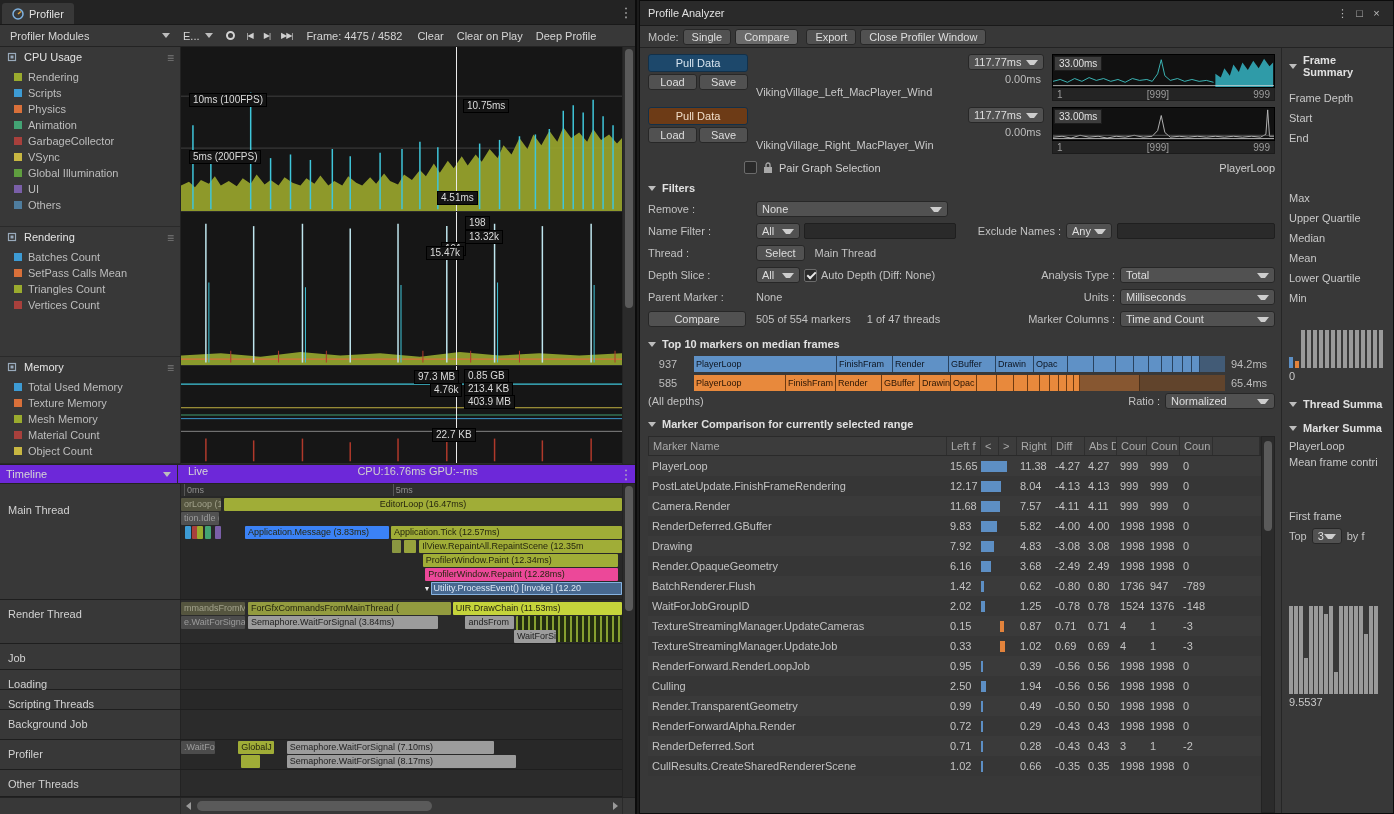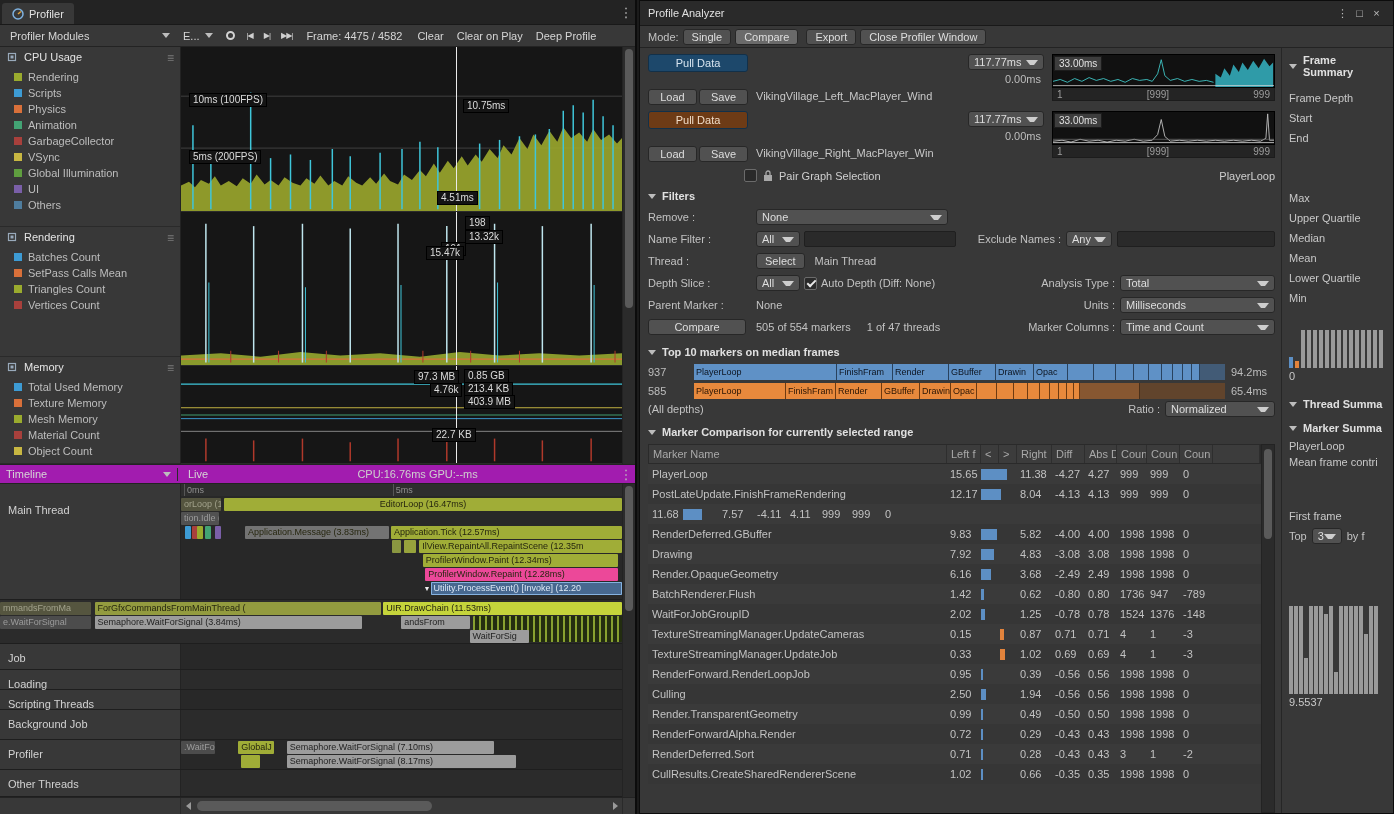--- a/index.html
+++ b/index.html
@@ -33,21 +33,21 @@
   .sw{width:8px;height:8px;flex:none}
   .chart-col{flex:1;display:flex;flex-direction:column;background:#161616;min-width:0}
   .chart{position:relative;border-bottom:1px solid #2b2b2b;overflow:hidden}
   .chart svg{position:absolute;inset:0;width:100%;height:100%}
   .sel-line{position:absolute;left:275px;top:0;bottom:0;width:1px;background:#eaeaea}
   .badge{position:absolute;background:#141414;border:1px solid #000;color:#dcdcdc;font-size:10px;
     line-height:12px;padding:0 3px;white-space:nowrap}
   .vscroll{width:13px;background:#2b2b2b;border-left:1px solid #232323;position:relative;flex:none}
   .vthumb{position:absolute;left:2px;right:2px;background:#5a5a5a;border-radius:4px}
 
-  .tl-bar{height:19px;background:#a21caf;border-bottom:1px solid #232323;display:flex;align-items:center;color:#d6d6d6}
+  .tl-bar{height:19px;background:#6d28d9;border-bottom:1px solid #232323;display:flex;color:#d6d6d6}
   .tl-dd{width:178px;display:flex;align-items:center;padding:0 6px;border-right:1px solid #2a2a2a;cursor:pointer}
   .tl-dd::after{content:"";border:4px solid transparent;border-top:5px solid #bdbdbd;margin-top:4px;margin-left:6px}
   .tl-live{padding:0 10px;cursor:pointer}
   .tl-stats{flex:1;text-align:center;color:#cfcfcf}
   .tl-zone{flex:1;display:flex;min-height:0}
   .tl-content{flex:1;display:flex;flex-direction:column;overflow:hidden;background:#262626}
   .ruler{display:flex;height:12px;flex:none}
   .ruler-spacer{width:181px;background:#383838;border-right:1px solid #232323}
   .ruler-track{flex:1;position:relative;background:#2e2e2e}
   .tick{position:absolute;top:0;height:12px;line-height:12px;font-size:9px;color:#8f8f8f;
@@ -82,21 +82,21 @@
   .dd{background:#515151;border:1px solid #272727;border-radius:3px;color:#dedede;padding:0 5px;height:16px;
     display:inline-flex;align-items:center;cursor:pointer;white-space:nowrap;overflow:hidden;flex:none}
   .dd::after{content:"";border:4px solid transparent;border-top:5px solid #cdcdcd;margin:4px 0 0 auto;padding-left:4px}
   .dd span{overflow:hidden;white-space:nowrap}
   .inp{background:#2a2a2a;border:1px solid #1f1f1f;border-radius:2px;height:16px;color:#ddd;padding:0 4px;font-size:11px}
   .a-body{flex:1;display:flex;min-height:0}
   .a-main{width:641px;display:flex;flex-direction:column;padding:4px 6px 0 8px;min-height:0}
   .a-side{flex:1;border-left:1px solid #262626;padding:6px 7px;display:flex;flex-direction:column;overflow:hidden}
 
   .ds{display:flex;gap:8px;margin:2px 0 4px}
-  .ds-c1{width:100px;display:flex;flex-direction:column;gap:17px}
+  .ds-c1{width:100px;display:flex;flex-direction:column;gap:2px}
   .pull-btn{height:18px;border-radius:3px;border:1px solid #123049;display:flex;align-items:center;
     justify-content:center;cursor:pointer}
   .loadsave{display:flex;gap:2px}
   .loadsave .btn{flex:1;padding:0}
   .ds-name{width:204px;align-self:flex-end;padding-bottom:3px;color:#c8c8c8;overflow:hidden;white-space:nowrap}
   .ds-c3{width:76px;display:flex;flex-direction:column;gap:3px;align-items:stretch}
   .ds-zero{text-align:right;color:#bdbdbd;padding-right:3px}
   .ds-c4{flex:1;display:flex;flex-direction:column}
   .ds-graph{height:34px;background:#111;border:1px solid #000;position:relative;overflow:hidden}
   .scale-badge{position:absolute;left:1px;top:1px;background:#3d3d3d;border:1px solid #1c1c1c;color:#e0e0e0;
@@ -112,21 +112,21 @@
 
   .fold{display:flex;align-items:center;gap:6px;color:#e0e0e0;font-weight:bold;margin:8px 0 4px}
   .tri{width:0;height:0;border-left:4px solid transparent;border-right:4px solid transparent;
     border-top:5px solid #bdbdbd;flex:none}
   .frow{display:flex;align-items:center;gap:4px;height:20px;margin:1px 0}
   .flabel{width:104px;color:#c2c2c2;flex:none}
   .rgroup{margin-left:auto;display:flex;align-items:center;gap:5px}
   .info-text{color:#c2c2c2;padding:0 6px}
 
   .ten-row{display:flex;align-items:center;gap:6px;height:19px}
-  .ten-count{width:40px;text-align:left;color:#bdbdbd;flex:none}
+  .ten-count{width:40px;text-align:center;color:#bdbdbd;flex:none}
   .ten-total{width:44px;color:#bdbdbd;flex:none}
   .ten-bar{flex:1;height:16px;background:#262626;display:flex;overflow:hidden;cursor:pointer}
   .seg{height:100%;font-size:9px;line-height:16px;padding:0 2px;overflow:hidden;white-space:nowrap;flex:none}
   .ten-bar[data-variant="blue"] .seg{background:#5f91c6;border-right:1px solid #29425e;color:#0d1521}
   .ten-bar[data-variant="orange"] .seg{background:#e8893c;border-right:1px solid #6e3a10;color:#2a1504}
   .ten-foot{display:flex;align-items:center;height:18px;color:#c2c2c2}
 
   .cmp-wrap{flex:1;display:flex;margin-top:2px;min-height:0}
   .tbl{width:613px;display:flex;flex-direction:column}
   .thead{display:flex;height:20px;background:#3c3c3c;border:1px solid #2a2a2a;color:#a9a9a9;flex:none}
@@ -474,21 +474,21 @@
                       <span class="t-span" style="left:0.8%;width:0.9%;background:#3d9bd4"></span>
 
                       <span class="t-span" style="left:2.4%;width:0.7%;background:#a8403c"></span>
 
                       <span class="t-span" style="left:3.6%;width:1.1%;background:#9aab2e"></span>
 
                       <span class="t-span" style="left:5.4%;width:1.5%;background:#43a374"></span>
 
                       <span class="t-span" style="left:7.6%;width:1%;background:#7a5fa8"></span>
 
-                      <span class="t-span" style="left:14.5%;width:32.6%;background:#737373;color:#26260f">Application.Message (3.83ms)</span>
+                      <span class="t-span" style="left:14.5%;width:32.6%;background:#3b82f6;color:#26260f">Application.Message (3.83ms)</span>
 
                       <span class="t-span" style="left:47.6%;width:52.4%;background:#a0ad37;color:#26260f">Application.Tick (12.57ms)</span>
                     </div>
 
                   <div class="t-row" style="top:44px">
 
                       <span class="t-span" style="left:47.8%;width:2.2%;background:#8a9741"></span>
 
                       <span class="t-span" style="left:50.6%;width:2.8%;background:#97a33c"></span>
 
@@ -508,20 +508,21 @@
                   <div class="t-row" style="top:86px">
 
                       <span class="t-span" style="left:55%;width:14px;background:transparent;color:#ececec;font-size:7px;padding:0">▼</span>
 
                       <span class="t-span" style="left:56.6%;width:43.4%;background:#47688f;color:#dce8f5;box-shadow:inset 0 0 0 1px #85b2e0">Utility.ProcessEvent() [Invoke] (12.20</span>
                     </div>
                 </div>
             </div>
 
             <div class="thread" style="height:44px">
+              <div class="th-label">Render Thread</div>
               <div class="th-track">
 
                   <div class="t-row" style="top:2px">
 
                       <span class="t-span" style="left:0;width:14.6%;background:#55553f;color:#a2a28c">mmandsFromMa</span>
 
                       <span class="t-span" style="left:15.2%;width:46%;background:#939b3f;color:#26260f">ForGfxCommandsFromMainThread (</span>
 
                       <span class="t-span" style="left:61.6%;width:38.4%;background:#c5d43b;color:#26260f">UIR.DrawChain (11.53ms)</span>
                     </div>
@@ -922,20 +923,21 @@
                   <span class="c cr">8.04</span>
                   <span class="c cd">-4.13</span>
                   <span class="c ca">4.13</span>
                   <span class="c c1">999</span>
                   <span class="c c2">999</span>
                   <span class="c c3">0</span>
                   <span class="c cf"></span>
                 </div>
 
                 <div class="trow">
+                  <span class="c cn">Camera.Render</span>
                   <span class="c cl">11.68</span>
                   <span class="c cb">
                     <span class="barfill" style="width:19px;background:#5d8fc4"></span>
                   </span>
                   <span class="c cr">7.57</span>
                   <span class="c cd">-4.11</span>
                   <span class="c ca">4.11</span>
                   <span class="c c1">999</span>
                   <span class="c c2">999</span>
                   <span class="c c3">0</span>

